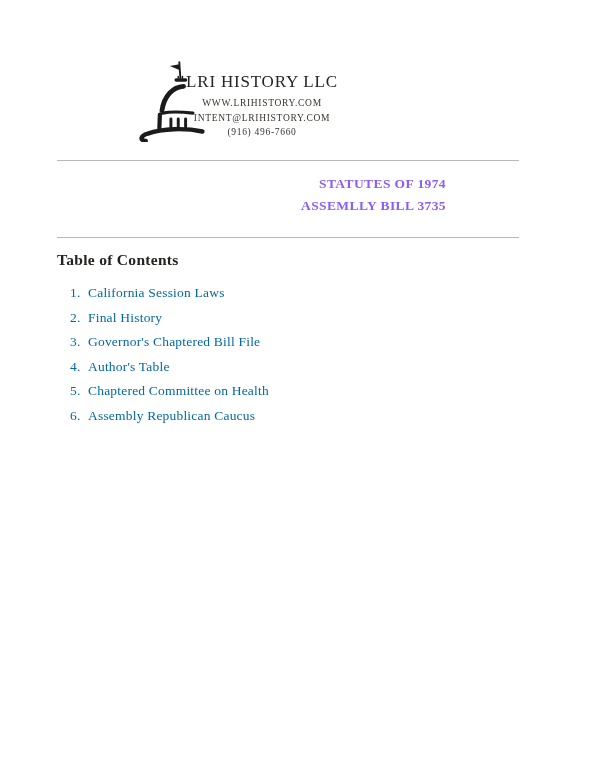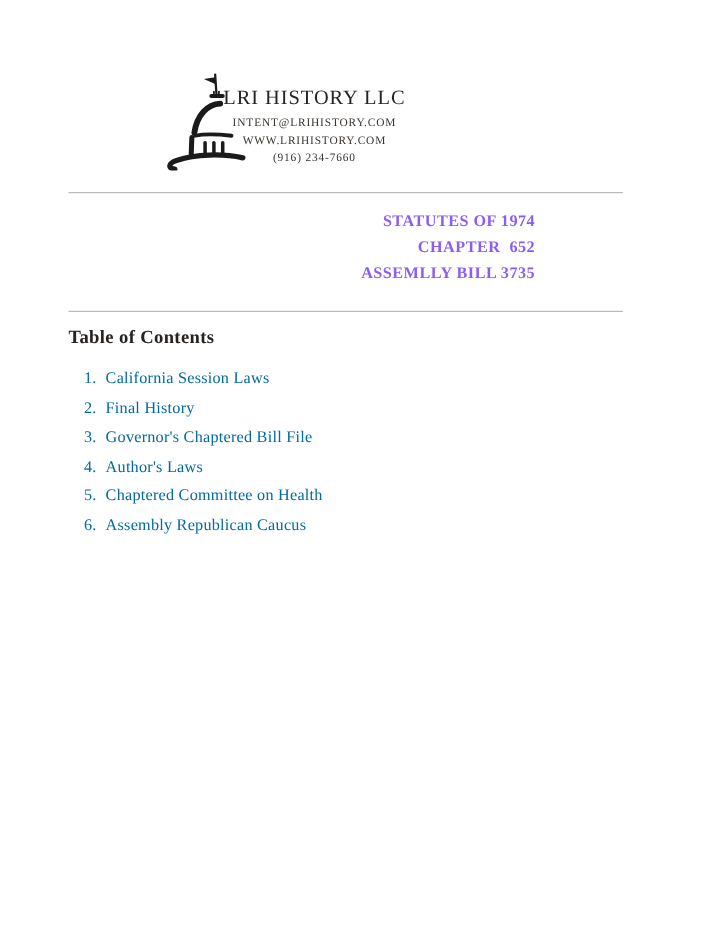--- a/index.html
+++ b/index.html
@@ -124,40 +124,39 @@
 
         <path d="M38 58 L38 66" stroke-width="2.8"></path>
         <path d="M45 58 L45 66" stroke-width="2.8"></path>
         <path d="M52 58 L52 66" stroke-width="2.8"></path>
 
         <path d="M68 70 C52 66.5 30 67 16 72 C9 74 8 78.5 14 79" stroke-width="4.2"></path>
       </svg>
     </div>
     <div class="header-text">
       <div class="company-name">LRI HISTORY LLC</div>
+      <div class="contact-line">WWW.LRIHISTORY.COM</div>
       <div class="contact-line">INTENT@LRIHISTORY.COM</div>
-      <div class="contact-line">WWW.LRIHISTORY.COM</div>
-      <div class="contact-line">(916) 234-7660</div>
+      <div class="contact-line">(916) 496-7660</div>
     </div>
   </div>
 
   <hr class="rule">
 
   <div class="ref-block">
     <div class="ref-line">STATUTES OF 1974</div>
-    <div class="ref-line">CHAPTER  652</div>
     <div class="ref-line">ASSEMLLY BILL 3735</div>
   </div>
   <div class="ref-spacer"></div>
 
   <hr class="rule">
 
   <div class="toc-title">Table of Contents</div>
   <ol class="toc-list">
       <li class="toc-item"><span class="toc-num">1.</span><span class="toc-text">California Session Laws</span></li>
       <li class="toc-item"><span class="toc-num">2.</span><span class="toc-text">Final History</span></li>
       <li class="toc-item"><span class="toc-num">3.</span><span class="toc-text">Governor's Chaptered Bill File</span></li>
-      <li class="toc-item"><span class="toc-num">4.</span><span class="toc-text">Author's Laws</span></li>
+      <li class="toc-item"><span class="toc-num">4.</span><span class="toc-text">Author's Table</span></li>
       <li class="toc-item"><span class="toc-num">5.</span><span class="toc-text">Chaptered Committee on Health</span></li>
       <li class="toc-item"><span class="toc-num">6.</span><span class="toc-text">Assembly Republican Caucus</span></li>
     </ol>
 
 </div>
 
 </body></html>

